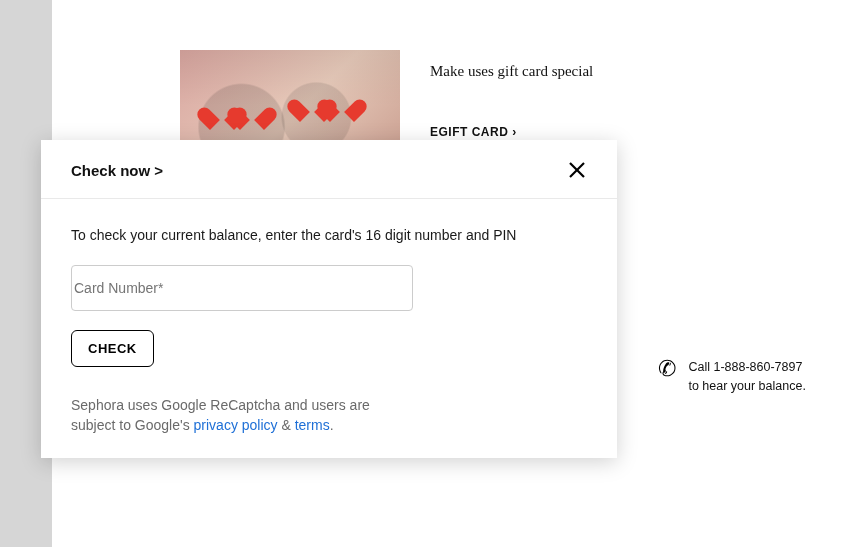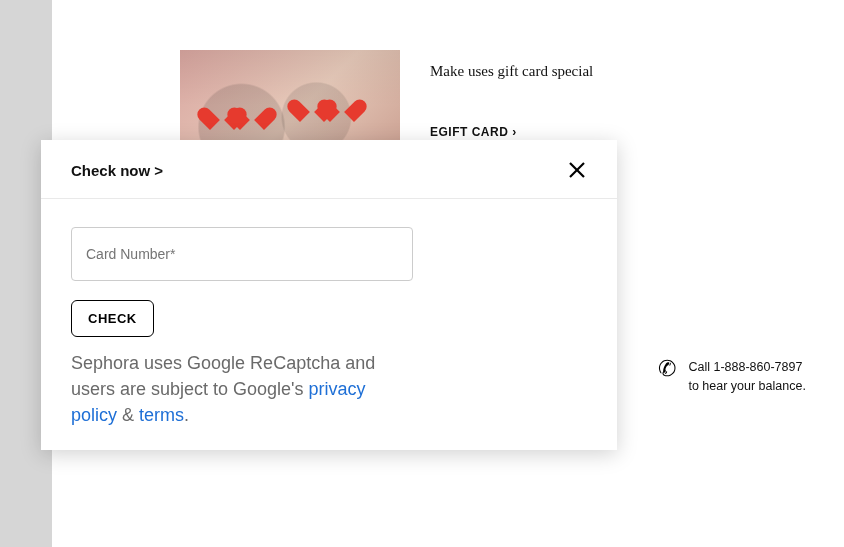--- a/index.html
+++ b/index.html
@@ -130,45 +130,45 @@
   }
   .close-btn {
     background:none; border:none; cursor:pointer;
     padding:4px; line-height:0;
   }
   .close-btn svg { width:16px; height:16px; stroke:#000; stroke-width:2.2; }
   .modal-body { padding: 28px 30px 22px 30px; }
   .instructions { font-size:14px; color:#1a1a1a; margin-bottom: 22px; }
   .field {
     width: 342px;
-    height: 54px;
+    height: 46px;
     border: 1px solid #ccc;
     border-radius: 4px;
-    padding: 0 14px;
+    padding: 0 2px;
     font-size: 14px;
     color:#333;
     margin-bottom: 14px;
     display:block;
     background:#fff;
   }
   .field::placeholder { color:#757575; }
   .check-btn {
     margin-top: 5px;
     padding: 10px 16px;
     border: 1.5px solid #000;
     background:#fff;
     font-size: 13px;
     font-weight: 600;
     letter-spacing: .5px;
     cursor:pointer;
     border-radius:6px;
   }
   .legal {
-    margin-top: 13px;
-    font-size: 18px;
+    margin-top: 28px;
+    font-size: 14px;
     color:#6a6a6a;
     line-height:1.45;
     max-width: 340px;
   }
   .legal a { color:#1e6fd6; text-decoration:none; }
 </style>
 </head>
 <body>
 
 <div class="page-bg"></div>
@@ -212,19 +212,20 @@
   <div class="modal-header">
     <div class="modal-title">Check now &gt;</div>
     <button class="close-btn" aria-label="Close">
       <svg viewBox="0 0 16 16">
           <line x1="1" y1="1" x2="15" y2="15"></line>
           <line x1="15" y1="1" x2="1" y2="15"></line>
         </svg>
     </button>
   </div>
   <div class="modal-body">
+    <p class="instructions">To check your current balance, enter the card's 16 digit number and PIN</p>
     <input class="field" type="text" placeholder="Card Number*" style="">
     <button class="check-btn">CHECK</button>
     <p class="legal">
       <span>Sephora uses Google ReCaptcha and users are subject to Google's </span><a href="#">privacy policy</a><span> &amp; </span><a href="#">terms</a><span>.</span>
     </p>
   </div>
 </div>
 
 </body></html>

